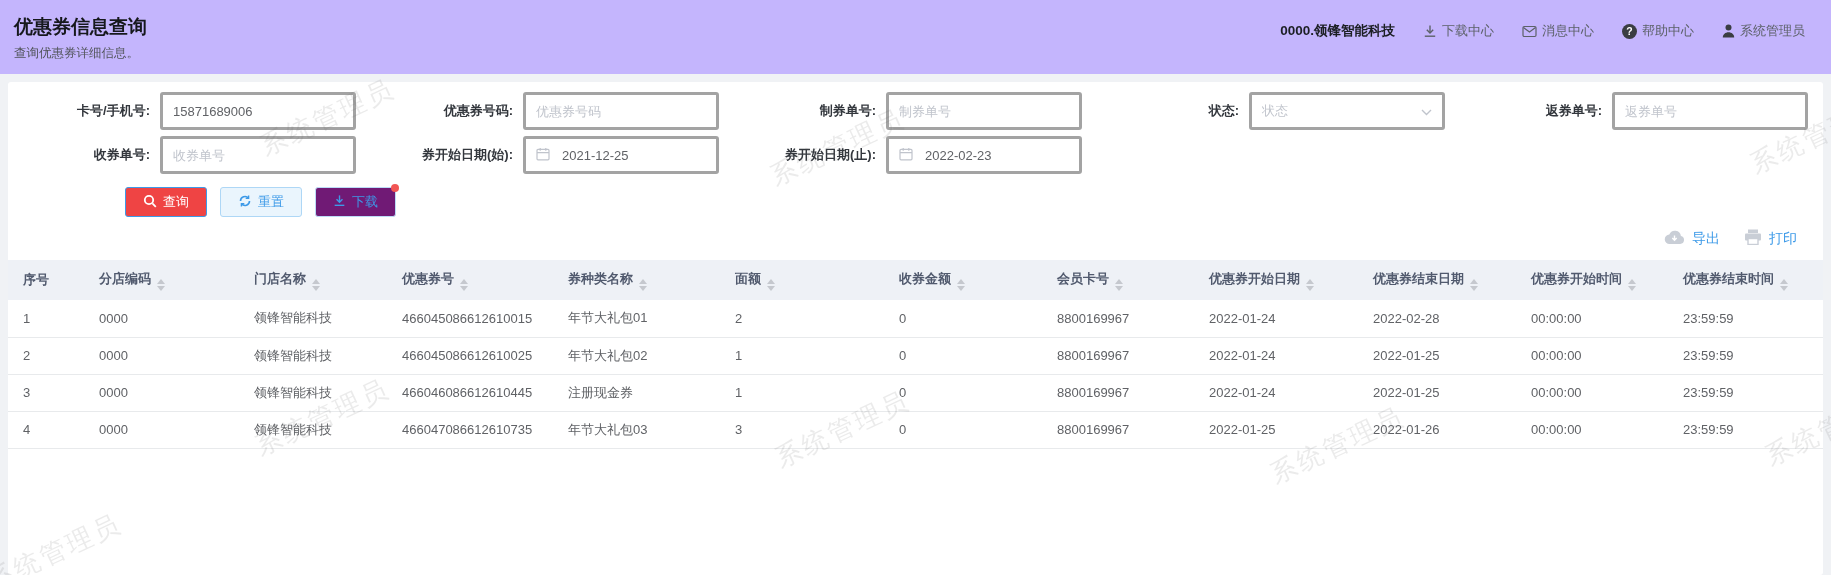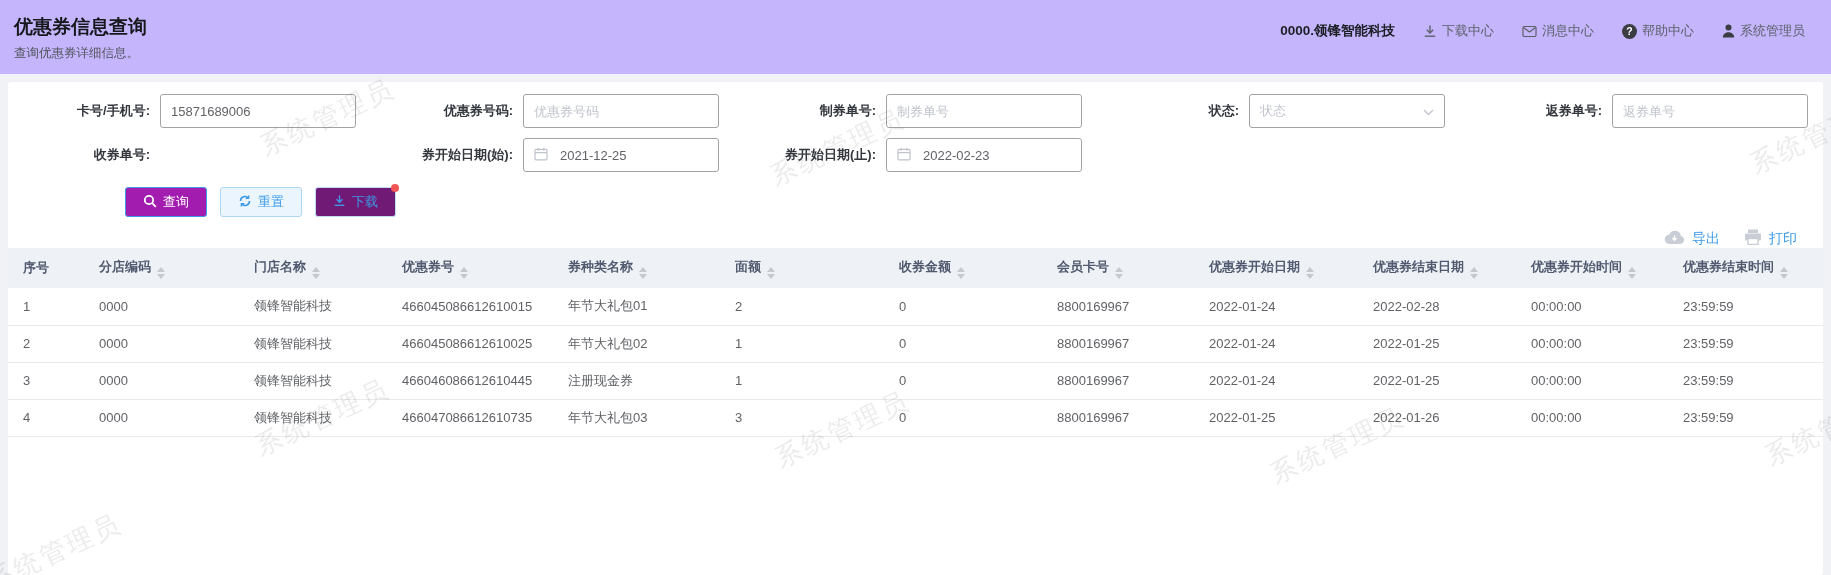--- a/index.html
+++ b/index.html
@@ -34,54 +34,54 @@
   }
   
   .form-area{ padding-top:14px; }
   .form-row{ display:flex; margin-bottom:14px; }
   .field{ width:20%; display:flex; align-items:center; height:30px; }
   .field-label{
     flex:0 0 152px; text-align:right; padding-right:10px;
     font-size:13px; font-weight:bold; color:#33373d; white-space:nowrap;
   }
   .control{
-    width:196px; height:30px; border:1px solid #a3a3a3; border-radius:3px;
+    width:196px; height:30px; border:3px solid #a3a3a3; border-radius:3px;
     font-size:13px; color:#606266; padding:16px 10px; background:#fff;
     font-family:"Liberation Sans", sans-serif; outline:none;
   }
   .control::placeholder{ color:#c0c4cc; }
   .fake-select{
     display:flex; align-items:center; justify-content:space-between;
     color:#c0c4cc; cursor:pointer;
   }
   .date-control{ display:flex; align-items:center; gap:12px; color:#606266; cursor:pointer; }
   .date-control svg{ flex:0 0 auto; }
   
   .btn-row{ display:flex; gap:13px; margin:17px 0 0 117px; }
   .btn{
     height:30px; border-radius:3px; font-size:13px; padding:0 17px;
     display:inline-flex; align-items:center; gap:6px; cursor:pointer;
     border:1px solid transparent; font-family:"Liberation Sans", sans-serif;
   }
-  .btn-primary{ background:#a21caf; color:#fff; border-color:#3d9ae8; }
+  .btn-primary{ background:#ef4444; color:#fff; border-color:#3d9ae8; }
   .btn-reset{ background:#eaf5fd; color:#3d9ae8; border-color:#aed7f6; }
   .btn-download{ background:#701a75; color:#3d9ae8; border-color:#bcdcf7; position:relative; }
   .red-dot{
     position:absolute; top:-4px; right:-4px; width:8px; height:8px;
     border-radius:50%; background:#f25654;
   }
   
   .toolbar{ display:flex; justify-content:flex-end; align-items:center; gap:24px; padding:12px 26px 0 0; }
   .tool-link{ display:flex; align-items:center; gap:7px; font-size:14px; color:#3d9ae8; cursor:pointer;text-align:right; }
   
   .section-title{ display:flex; align-items:center; gap:9px; margin:8px 0 0 10px; }
   .green-bar{ width:4px; height:15px; background:#2db442; }
   .section-text{ font-size:13.5px; font-weight:bold; color:#17233d; }
   
-  table{ width:100%; border-collapse:collapse; table-layout:fixed; }
+  table{ width:100%; border-collapse:collapse; table-layout:fixed; margin-top:12px; }
   thead th{
     background:#eef1f6; height:40px; font-size:13px; color:#515a6e;
     font-weight:bold; text-align:left; padding-left:15px; white-space:nowrap;
   }
   tbody td{
     height:37px; font-size:13px; color:#606266;
     border-bottom:1px solid #e8eaec; padding-left:15px; white-space:nowrap;
   }
   .caret{ display:inline-flex; flex-direction:column; gap:2px; margin-left:6px; vertical-align:-1px; }
   .caret i{ width:0; height:0; border-left:4px solid transparent; border-right:4px solid transparent; }
@@ -175,20 +175,21 @@
       </div>
       <div class="field">
         <span class="field-label">返券单号:</span>
         <input class="control" type="text" placeholder="返券单号" style="">
       </div>
     </div>
 
     <div class="form-row">
       <div class="field">
         <span class="field-label">收券单号:</span>
+        <input class="control" type="text" placeholder="收券单号" style="">
       </div>
       <div class="field">
         <span class="field-label">券开始日期(始):</span>
         <div class="control date-control">
           <span>
             <svg width="14" height="14" viewBox="0 0 14 14" fill="none" stroke="#c0c4cc" stroke-width="1.2">
                 <rect x="1" y="2.4" width="12" height="10.4" rx="1"></rect>
                 <path d="M1 5.6h12M4.2 1v2.8M9.8 1v2.8"></path>
               </svg>
           </span>

